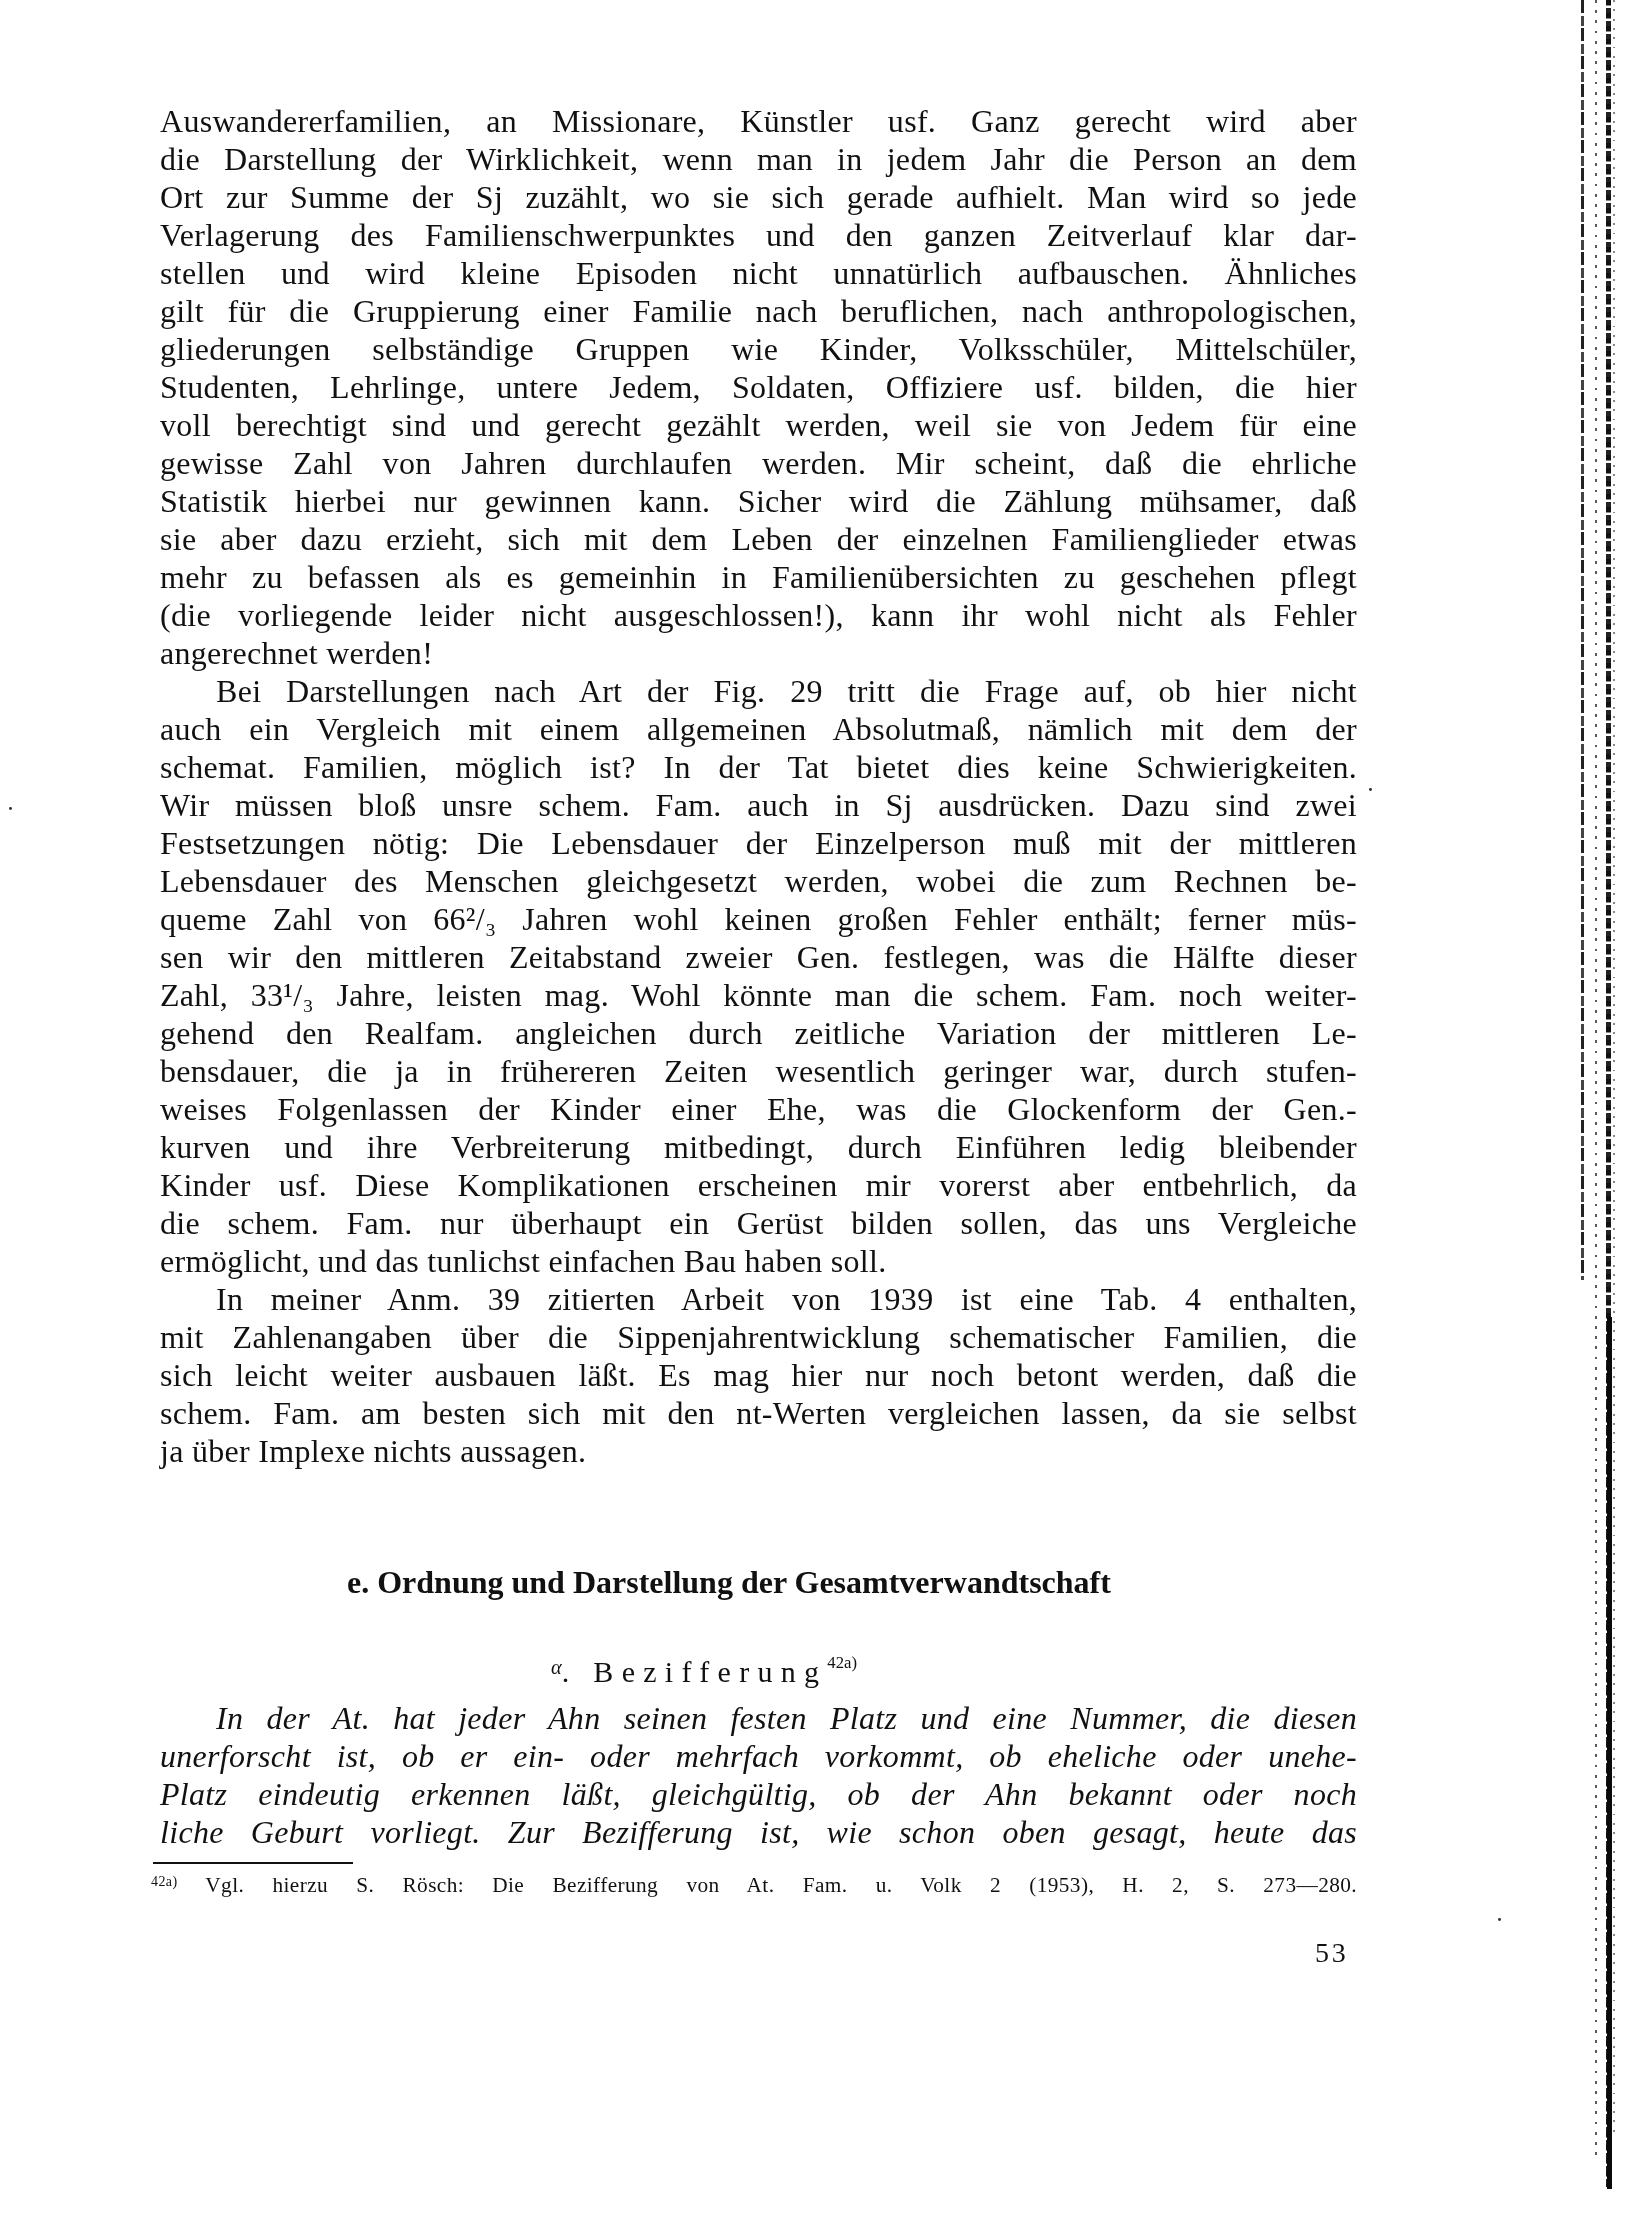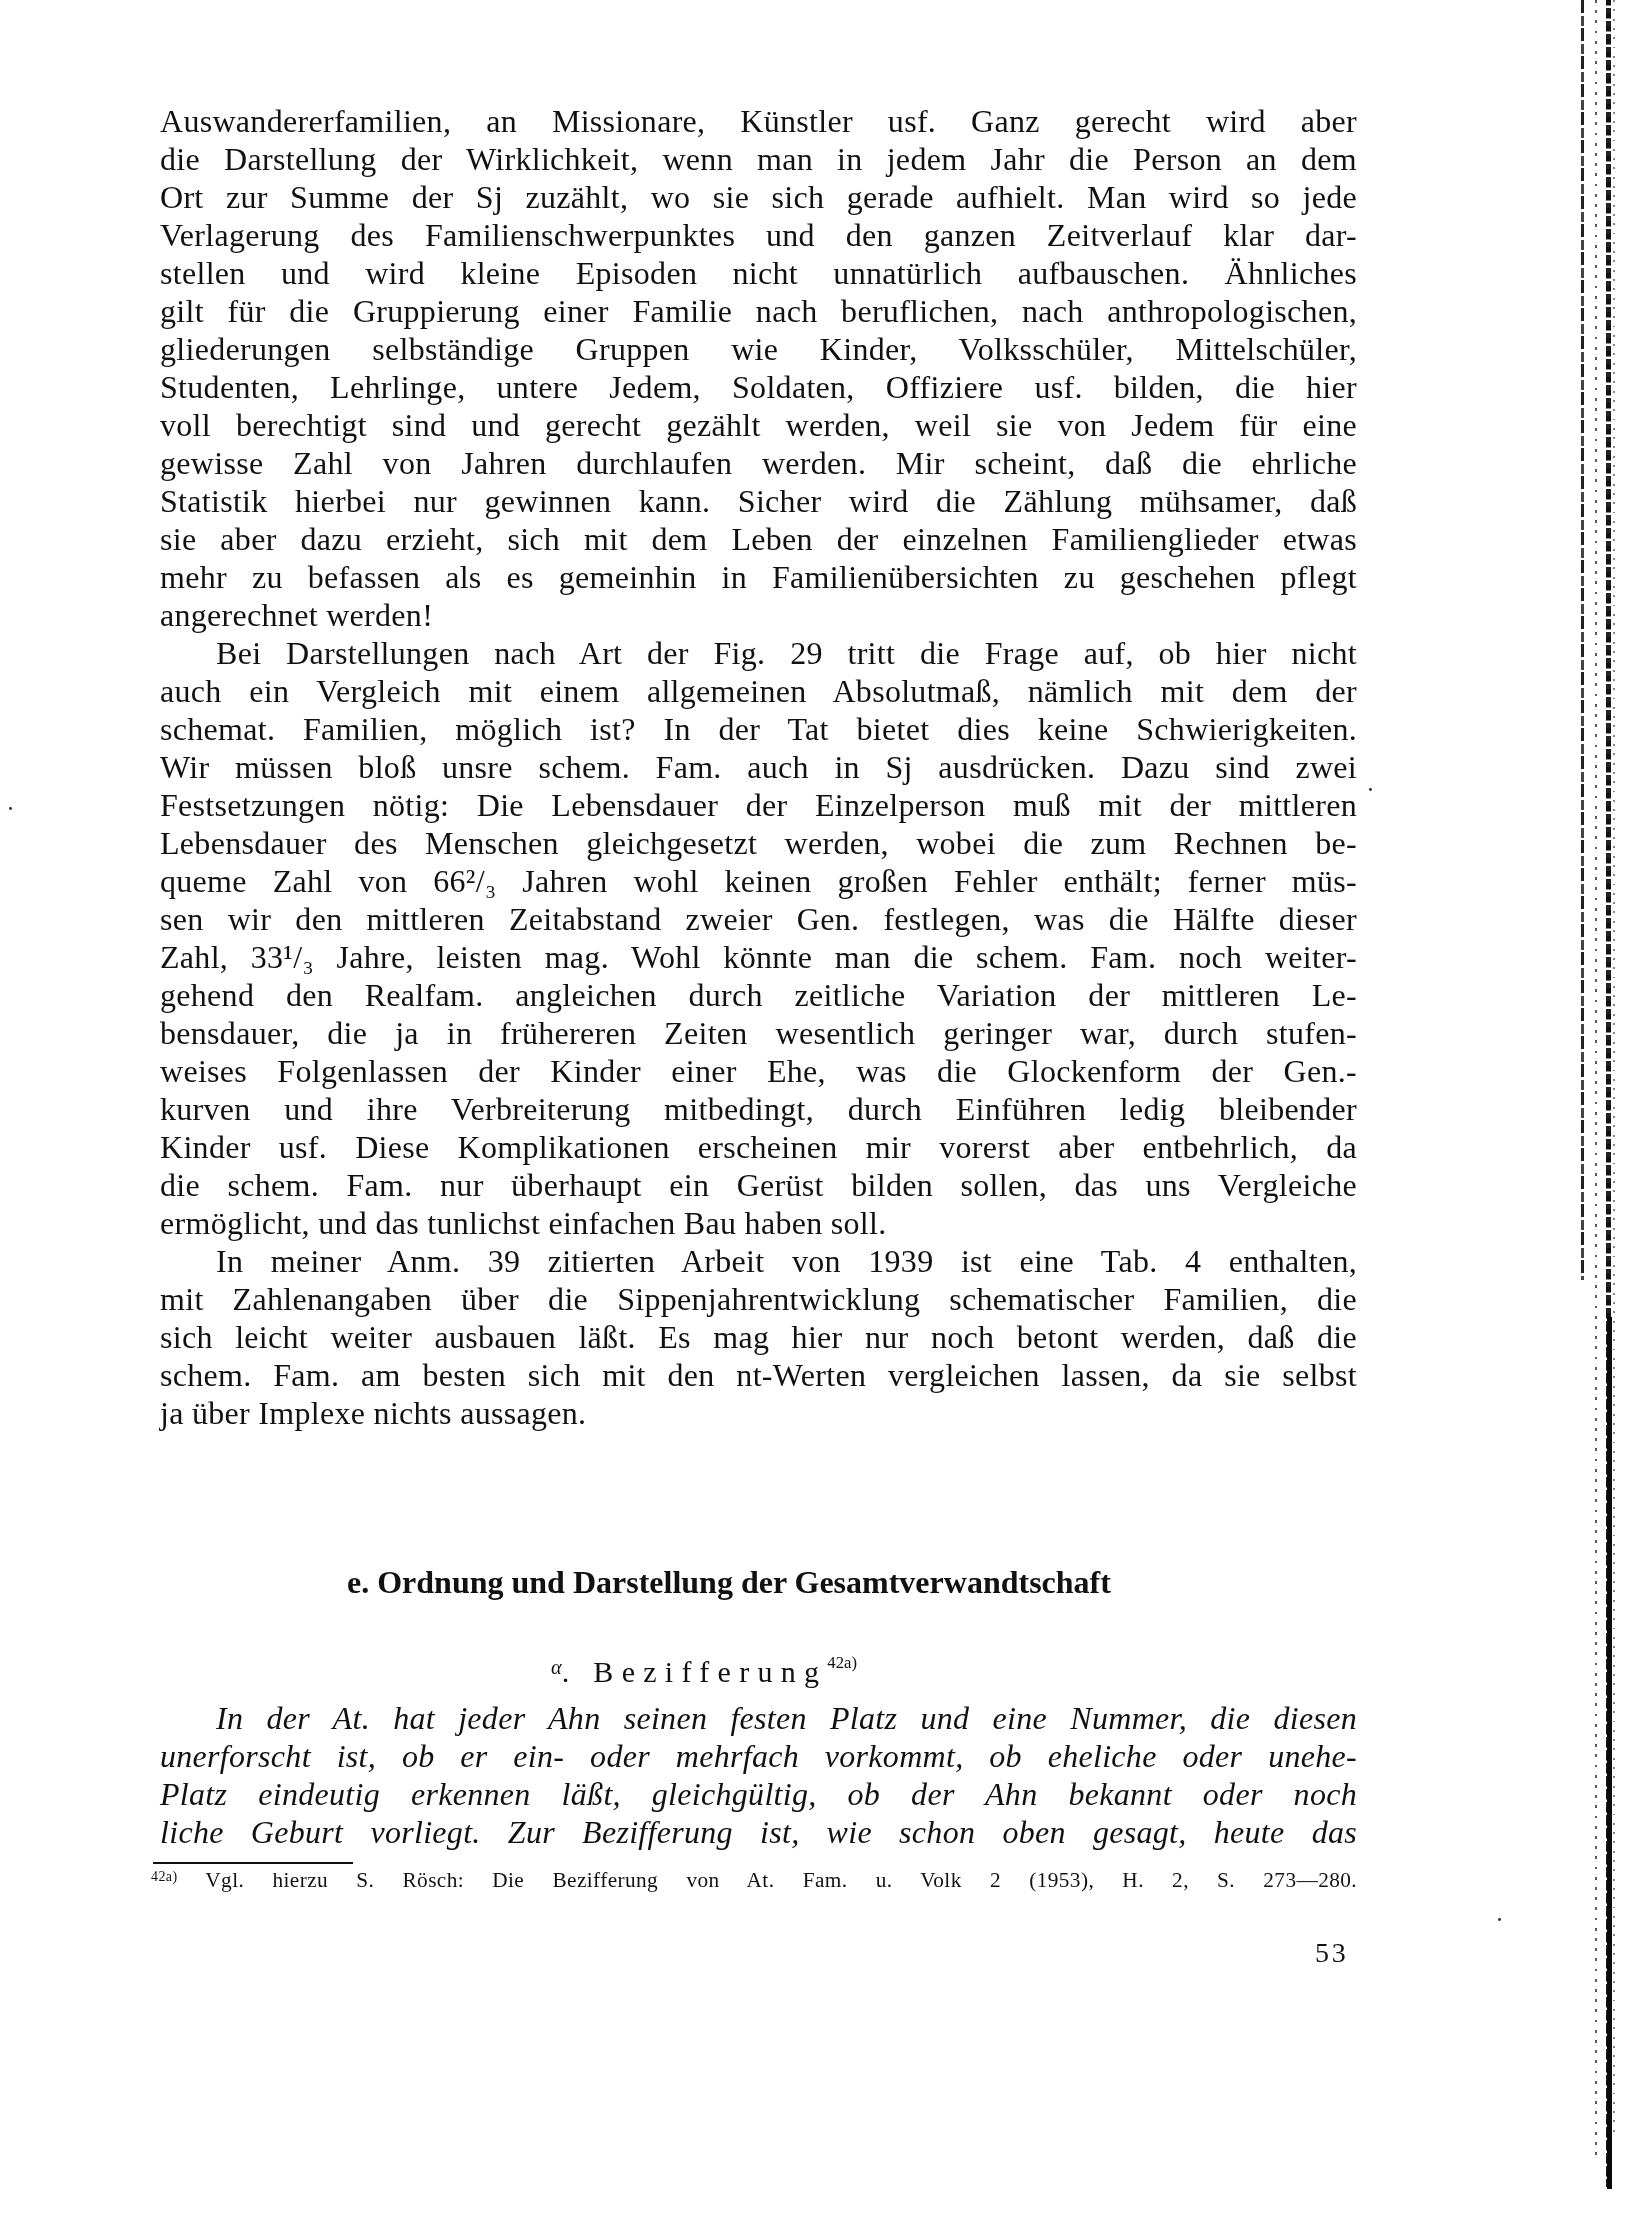--- a/index.html
+++ b/index.html
@@ -99,21 +99,21 @@
       width: 200px;
       height: 1.9px;
       background: #111111;
     }
     .footnote {
       position: absolute;
       left: 151px;
       top: 1863px;
       width: 1206px;
       font-size: 21.3px;
-      line-height: 28px;
+      line-height: 38px;
       white-space: nowrap;
       letter-spacing: 0.4px;
       text-align: justify;
       text-align-last: justify;
     }
     .footnote .fnmark {
       font-size: 14px;
       vertical-align: 0.45em;
     }
     .page-number {
@@ -184,20 +184,21 @@
       <div class="line">Verlagerung des Familienschwerpunktes und den ganzen Zeitverlauf klar dar-</div>
       <div class="line">stellen und wird kleine Episoden nicht unnatürlich aufbauschen. Ähnliches</div>
       <div class="line">gilt für die Gruppierung einer Familie nach beruflichen, nach anthropologischen,</div>
       <div class="line">gliederungen selbständige Gruppen wie Kinder, Volksschüler, Mittelschüler,</div>
       <div class="line">Studenten, Lehrlinge, untere Jedem, Soldaten, Offiziere usf. bilden, die hier</div>
       <div class="line">voll berechtigt sind und gerecht gezählt werden, weil sie von Jedem für eine</div>
       <div class="line">gewisse Zahl von Jahren durchlaufen werden. Mir scheint, daß die ehrliche</div>
       <div class="line">Statistik hierbei nur gewinnen kann. Sicher wird die Zählung mühsamer, daß</div>
       <div class="line">sie aber dazu erzieht, sich mit dem Leben der einzelnen Familienglieder etwas</div>
       <div class="line">mehr zu befassen als es gemeinhin in Familienübersichten zu geschehen pflegt</div>
+      <div class="line">(die vorliegende leider nicht ausgeschlossen!), kann ihr wohl nicht als Fehler</div>
       <div class="line last">angerechnet werden!</div>
     </div>
 
     <div>
       <div class="line indent">Bei Darstellungen nach Art der Fig. 29 tritt die Frage auf, ob hier nicht</div>
       <div class="line">auch ein Vergleich mit einem allgemeinen Absolutmaß, nämlich mit dem der</div>
       <div class="line">schemat. Familien, möglich ist? In der Tat bietet dies keine Schwierigkeiten.</div>
       <div class="line">Wir müssen bloß unsre schem. Fam. auch in Sj ausdrücken. Dazu sind zwei</div>
       <div class="line">Festsetzungen nötig: Die Lebensdauer der Einzelperson muß mit der mittleren</div>
       <div class="line">Lebensdauer des Menschen gleichgesetzt werden, wobei die zum Rechnen be-</div>

